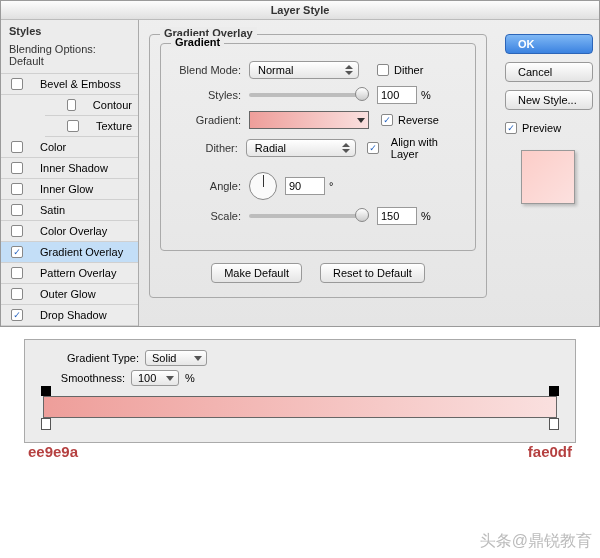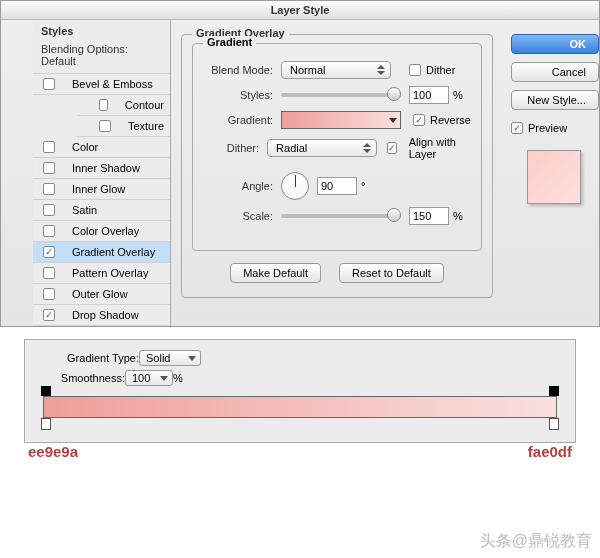--- a/index.html
+++ b/index.html
@@ -1,19 +1,19 @@
 <!DOCTYPE html>
 <html><head>
 <meta charset="utf-8">
 <style>
 * { box-sizing: border-box; margin: 0; padding: 0; font-family: "Lucida Grande", Arial, sans-serif; font-size: 11px; }
 body { background: #f0f0f0; width: 600px; }
 .window { background: linear-gradient(#efefef,#e5e5e5); border: 1px solid #9a9a9a; }
 .titlebar { text-align: center; padding: 3px 0; font-weight: bold; color: #333; border-bottom: 1px solid #bbb; background: linear-gradient(#fdfdfd,#e0e0e0); }
-.main { display: flex; padding-left: 32px; }
+.main { display: flex; }
 .sidebar { width: 138px; border-right: 1px solid #aaa; background: #ececec; }
 .sidebar-hdr { padding: 5px 8px 3px; color: #333; font-weight: bold; }
 .sidebar-sub { padding: 3px 8px 6px; color: #333; border-bottom: 1px solid #d0d0d0; }
 .style-item { padding: 4px 6px 4px 10px; border-bottom: 1px solid #d0d0d0; display: flex; align-items: center; gap: 17px; }
 .style-item.sub { padding-left: 22px; margin-left: 44px; }
 .style-item.sel { background: #c3def7; }
 .cb { width: 12px; height: 12px; border: 1px solid #888; border-radius: 2px; background: #fff; display: inline-flex; align-items: center; justify-content: center; font-size: 9px; color: #2563c0; }
 .center { flex: 1; padding: 8px 10px 14px; }
 .fieldset { border: 1px solid #aaa; border-radius: 4px; padding: 8px 10px 14px; position: relative; margin-top: 6px; }
 .fieldset > .legend { position: absolute; top: -8px; left: 10px; background: #ececec; padding: 0 4px; font-weight: bold; color: #333; }
@@ -25,28 +25,28 @@
 .select::after { content: ""; position: absolute; right: 5px; top: 3px; width: 0; height: 0; border-left: 4px solid transparent; border-right: 4px solid transparent; border-bottom: 4px solid #555; }
 .select::before { content: ""; position: absolute; right: 5px; bottom: 3px; width: 0; height: 0; border-left: 4px solid transparent; border-right: 4px solid transparent; border-top: 4px solid #555; }
 .slider { width: 120px; height: 4px; background: #bdbdbd; border-radius: 2px; position: relative; margin-right: 8px; }
 .slider .thumb { position: absolute; top: -6px; width: 14px; height: 14px; border-radius: 50%; background: linear-gradient(#fff,#ccc); border: 1px solid #888; }
 .numbox { width: 40px; border: 1px solid #999; padding: 2px 3px; background: #fff; text-align: left; }
 .pct { margin-left: 4px; }
 .grad-swatch { width: 120px; height: 18px; border: 1px solid #666; background: linear-gradient(to right,#ee9e9a,#fae0df); display: inline-block; position: relative; }
 .grad-swatch::after { content: ""; position: absolute; right: 3px; top: 6px; border-left: 4px solid transparent; border-right: 4px solid transparent; border-top: 5px solid #333; }
 .angle { width: 28px; height: 28px; border: 1px solid #888; border-radius: 50%; background: #fafafa; position: relative; margin-right: 8px; }
 .angle::after { content: ""; position: absolute; left: 13px; top: 2px; width: 1px; height: 12px; background: #333; }
-.btn { background: linear-gradient(#fff,#e4e4e4); border: 1px solid #999; border-radius: 4px; padding: 3px 12px; min-width: 88px; text-align: right; display: inline-block; }
+.btn { background: linear-gradient(#fff,#e4e4e4); border: 1px solid #999; border-radius: 4px; padding: 3px 12px; min-width: 88px; text-align: left; display: inline-block; }
 .btn.primary { background: linear-gradient(#7fb8f5,#3b82e0); color: #fff; border-color: #2c65b8; font-weight: bold; }
 .btnrow { display: flex; gap: 18px; justify-content: center; margin-top: 12px; }
 .right { width: 102px; padding: 14px 8px; display: flex; flex-direction: column; gap: 8px; align-items: stretch; }
 .preview-check { display: flex; align-items: center; gap: 5px; margin-top: 4px; }
 .preview-sw { width: 54px; height: 54px; border: 1px solid #999; background: linear-gradient(135deg,#fccdc8,#fce1df); margin: 8px auto 0; box-shadow: 2px 2px 3px rgba(0,0,0,0.2); }
 .editor { margin: 12px 24px 0; border: 1px solid #aaa; background: #ececec; padding: 6px 14px 10px; }
-.ed-row { display: flex; align-items: center; margin: 4px 0; }
+.ed-row { display: flex; align-items: center; gap: 6px; margin: 4px 0; }
 .ed-lbl { text-align: right; }
 .small-sel { background: linear-gradient(#fff,#e6e6e6); border: 1px solid #999; border-radius: 3px; padding: 1px 16px 1px 6px; position: relative; min-width: 62px; }
 .small-sel::after { content: ""; position: absolute; right: 4px; top: 5px; border-left: 4px solid transparent; border-right: 4px solid transparent; border-top: 5px solid #555; }
 .grad-bar-wrap { position: relative; margin: 10px 4px 14px; }
 .grad-bar { height: 22px; border: 1px solid #666; background: linear-gradient(to right,#ee9e9a,#fae0df); }
 .stop-top { position: absolute; top: -10px; width: 10px; height: 10px; background: #000; }
 .stop-bot { position: absolute; bottom: -12px; width: 10px; height: 12px; border: 1px solid #555; background: #fff; }
 .colors { display: flex; justify-content: space-between; padding: 0 28px 8px; }
 .hex { color: #b54040; font-weight: bold; font-size: 15px; }
 .watermark { position: absolute; right: 8px; bottom: 6px; color: #bbb; font-size: 16px; }

